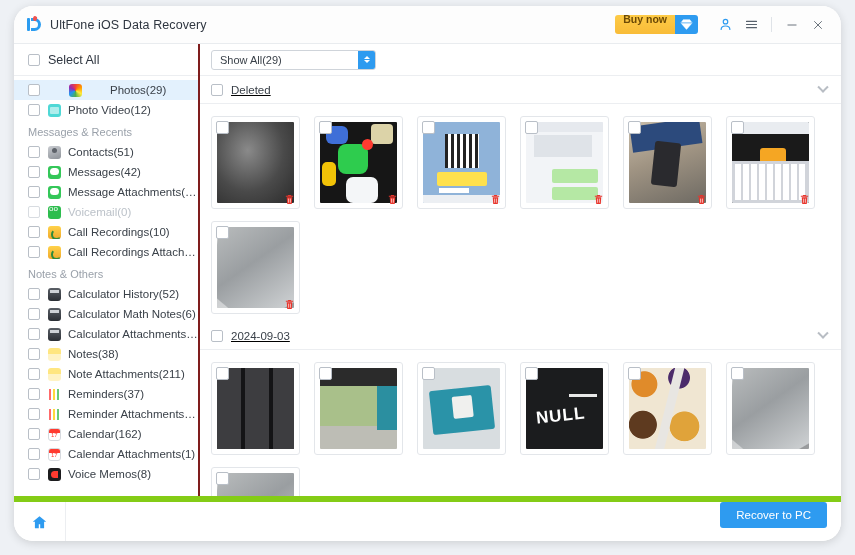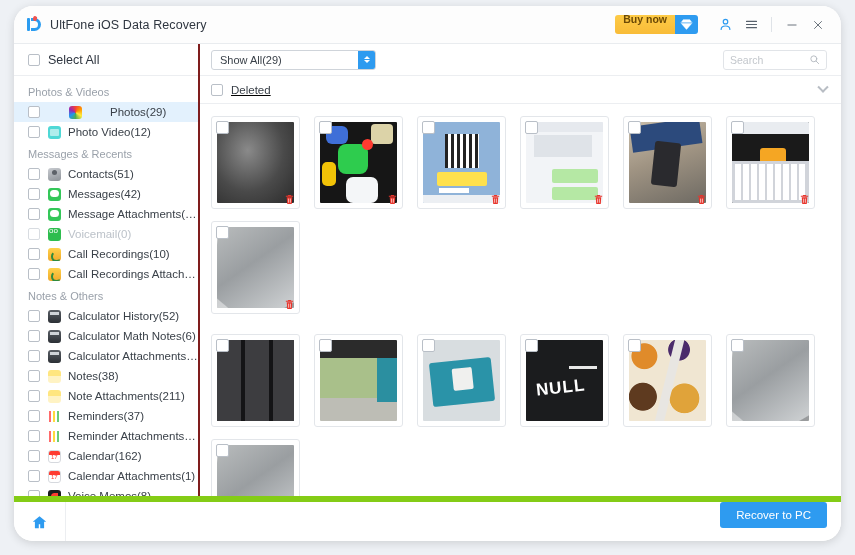--- a/index.html
+++ b/index.html
@@ -417,21 +417,20 @@
   </div>
 
   <div id="app-body">
 
     <div id="sidebar">
       <div id="select-all-row">
         <span class="cbox"></span>
         <span id="select-all-label">Select All</span>
       </div>
       <div id="sidebar-scroll">
-          <div class="group-title">Photos &amp; Videos</div>
           <div class="nav-item active">
             <span class="cbox"></span>
             <span class="nav-icon ic-photos"></span>
             <span class="nav-label">Photos(29)</span>
           </div>
           <div class="nav-item">
             <span class="cbox"></span>
             <span class="nav-icon ic-photovideo"></span>
             <span class="nav-label">Photo Video(12)</span>
           </div>
@@ -524,29 +523,20 @@
 
       <div id="content-toolbar">
         <div id="filter-select">
           <span id="filter-select-label">Show All(29)</span>
           <span id="filter-select-arrow">
             <span class="tri-up"></span>
               <span class="tri-down"></span>
           </span>
         </div>
 
-        <div id="search-box">
-          <input id="search-input" value="" placeholder="Search" style="">
-          <span>
-            <svg width="11" height="11" viewBox="0 0 24 24" fill="none" stroke="#b4b9bf" stroke-width="2" stroke-linecap="round">
-              <circle cx="10.5" cy="10.5" r="6.5"></circle>
-                <path d="M15.5 15.5L21 21"></path>
-            </svg>
-          </span>
-        </div>
       </div>
 
       <div id="grid-scroll">
           <div class="group-header">
             <span class="cbox"></span>
             <span class="group-header-label">Deleted</span>
             <span class="chev-down"></span>
           </div>
           <div class="thumb-grid">
             <div class="thumb">
@@ -621,20 +611,25 @@
                 </svg></span>
             </div>
             <div class="thumb">
               <div class="thumb-img img-plastic"></div>
               <span class="thumb-cb"></span>
               <span class="thumb-del"><svg width="11" height="11" viewBox="0 0 24 24" fill="#e8352c">
                   <path d="M9 2h6l1 2h4v2H4V4h4zM6 7h12l-1 14a1 1 0 0 1-1 1H8a1 1 0 0 1-1-1z"></path>
                   <path d="M10 10v9M14 10v9" stroke="#fff" stroke-width="1.4"></path>
                 </svg></span>
             </div>
+          </div>
+          <div class="group-header">
+            <span class="cbox"></span>
+            <span class="group-header-label">2024-09-03</span>
+            <span class="chev-down"></span>
           </div>
           <div class="thumb-grid">
             <div class="thumb">
               <div class="thumb-img img-laptopkeys"></div>
               <span class="thumb-cb"></span>
             </div>
             <div class="thumb">
               <div class="thumb-img img-greenbag">
                 <span class="tealbit"></span>
               </div>

